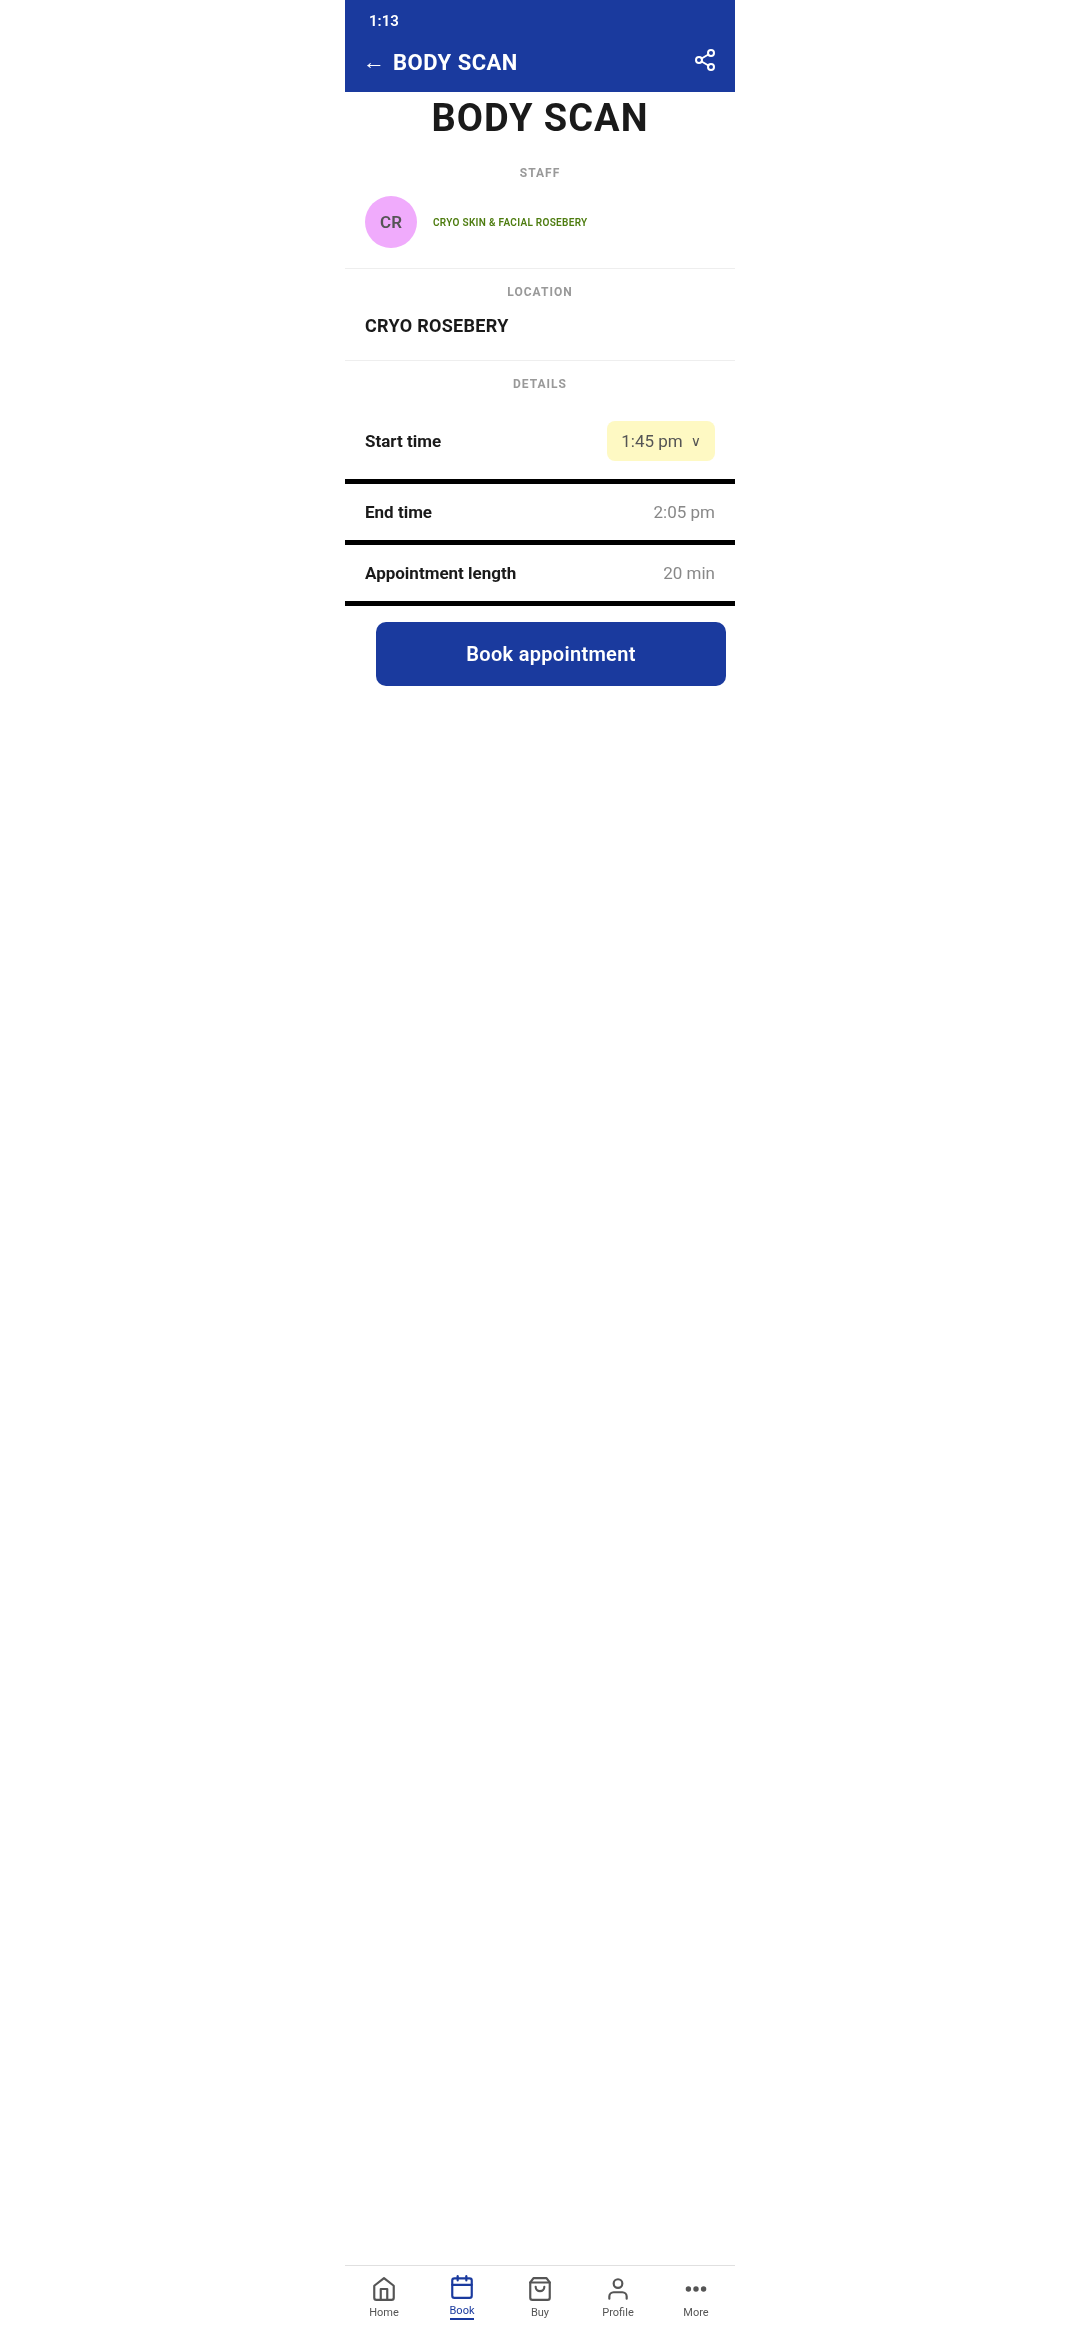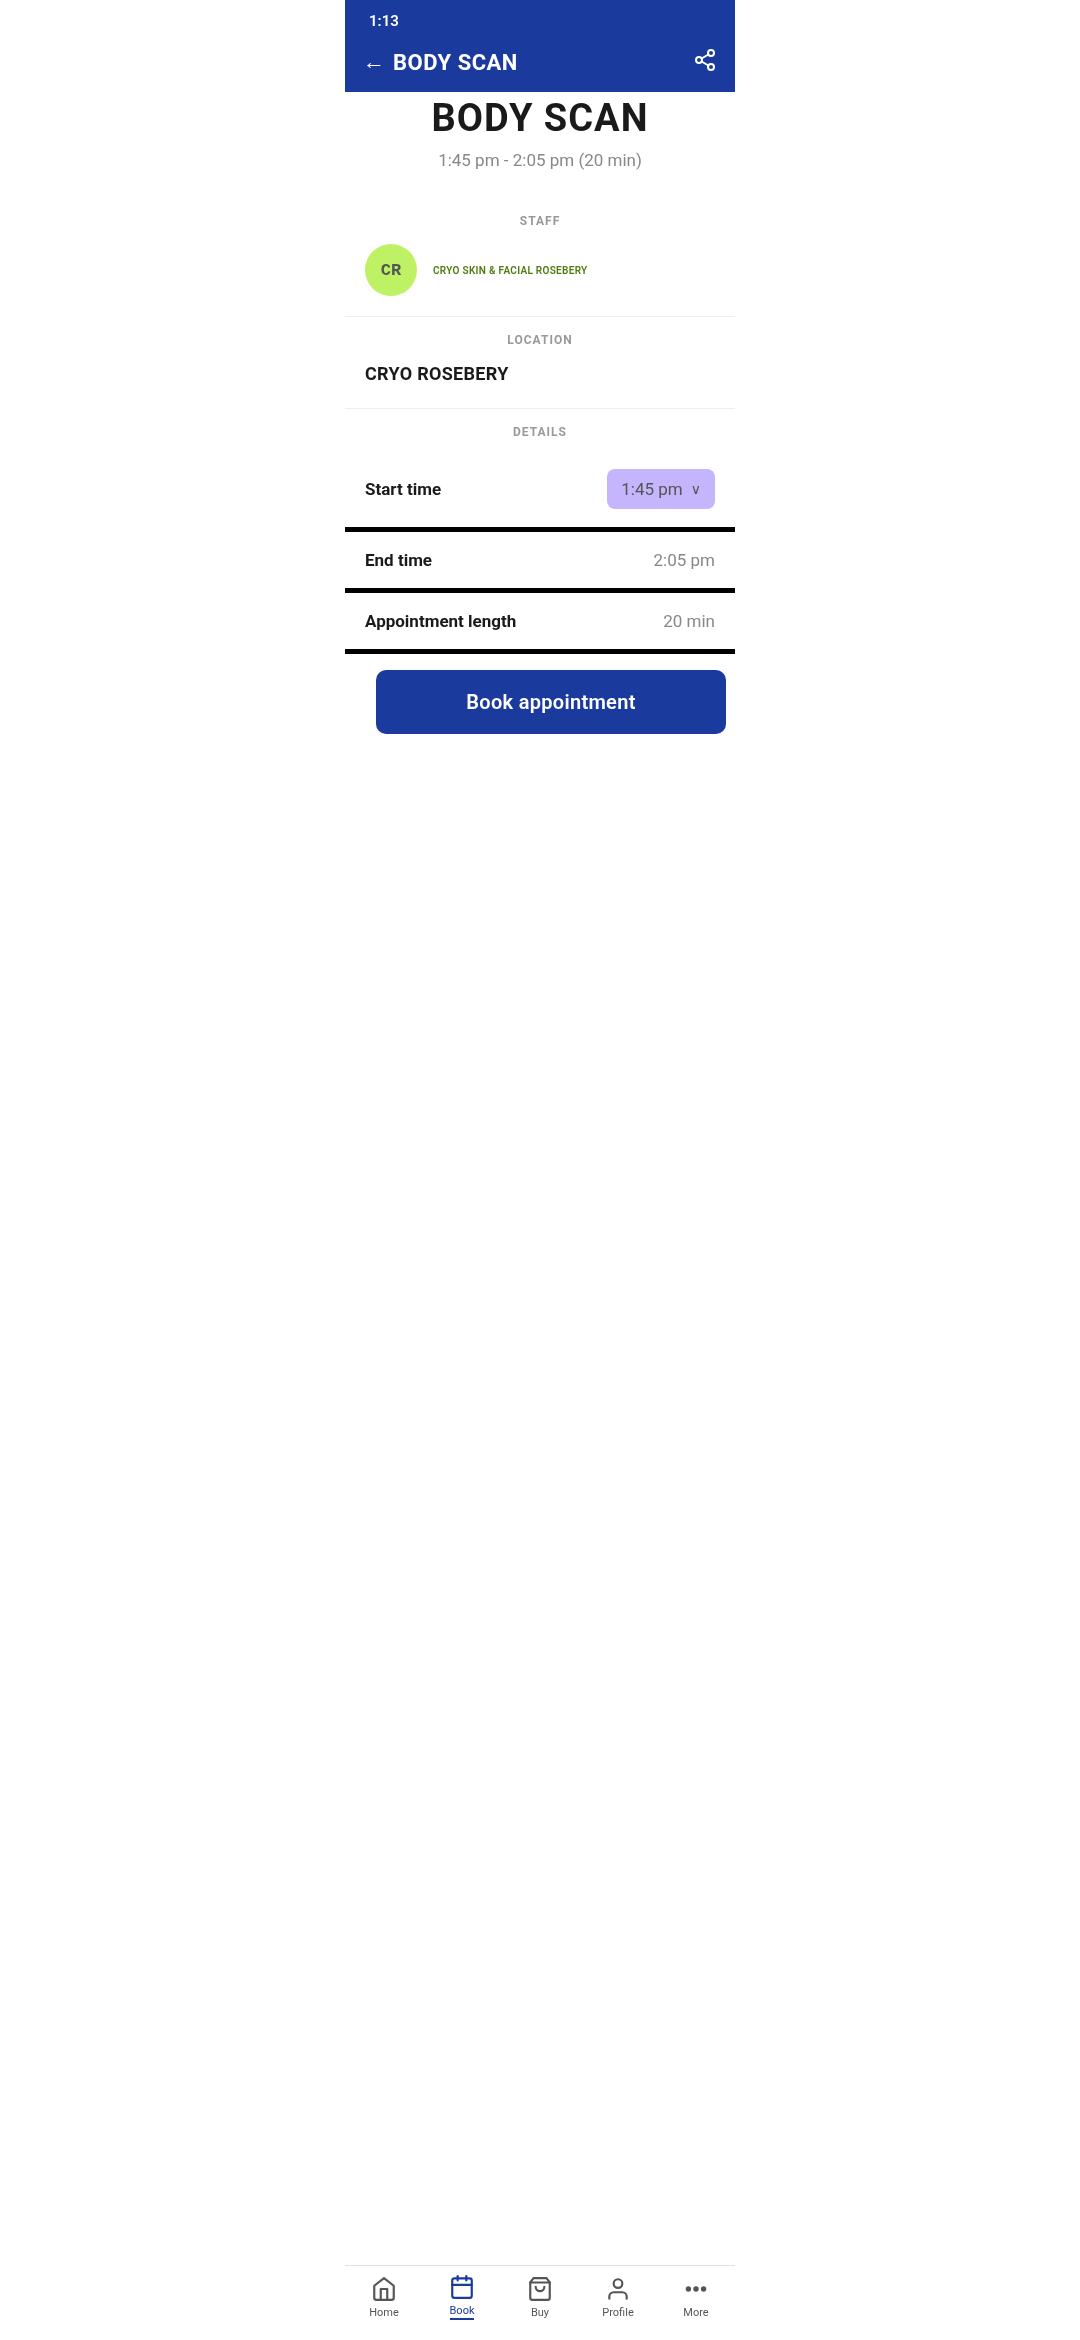--- a/index.html
+++ b/index.html
@@ -100,29 +100,28 @@
       display: flex;
       align-items: center;
       padding: 4px 20px 20px;
       gap: 16px;
     }
 
     .staff-avatar {
       width: 52px;
       height: 52px;
       border-radius: 50%;
-      background: #bef264;
+      background: #f0abfc;
       display: flex;
       align-items: center;
       justify-content: center;
       font-size: 17px;
       font-weight: 600;
       color: #555;
       flex-shrink: 0;
-      font-family: Liberation Mono, monospace;
     }
 
     .staff-name {
       font-size: 10px;
       font-weight: 600;
       color: #4d7c0f;
       letter-spacing: 0.3px;
     }
 
     .divider-section {
@@ -156,21 +155,21 @@
       font-weight: 700;
       color: #1a1a1a;
     }
 
     .detail-value {
       font-size: 17px;
       color: #888;
     }
 
     .start-time-dropdown {
-      background: #c4b5fd;
+      background: #fef9c3;
       border-radius: 8px;
       padding: 10px 14px;
       display: flex;
       align-items: center;
       gap: 8px;
       cursor: pointer;
     }
 
     .start-time-text {
       font-size: 17px;
@@ -263,21 +262,20 @@
       <line x1="8.59" y1="13.51" x2="15.42" y2="17.49"></line>
       <line x1="15.41" y1="6.51" x2="8.59" y2="10.49"></line>
     </svg>
   </div>
 </div>
 
 <div class="content">
 
   <div>
     <div class="booking-service-name">BODY SCAN</div>
-    <div class="booking-time">1:45 pm - 2:05 pm (20 min)</div>
   </div>
 
   <div>
     <div class="section-label">STAFF</div>
     <div class="staff-row">
       <div class="staff-avatar">CR</div>
       <div class="staff-name">CRYO SKIN &amp; FACIAL ROSEBERY</div>
     </div>
   </div>
 

